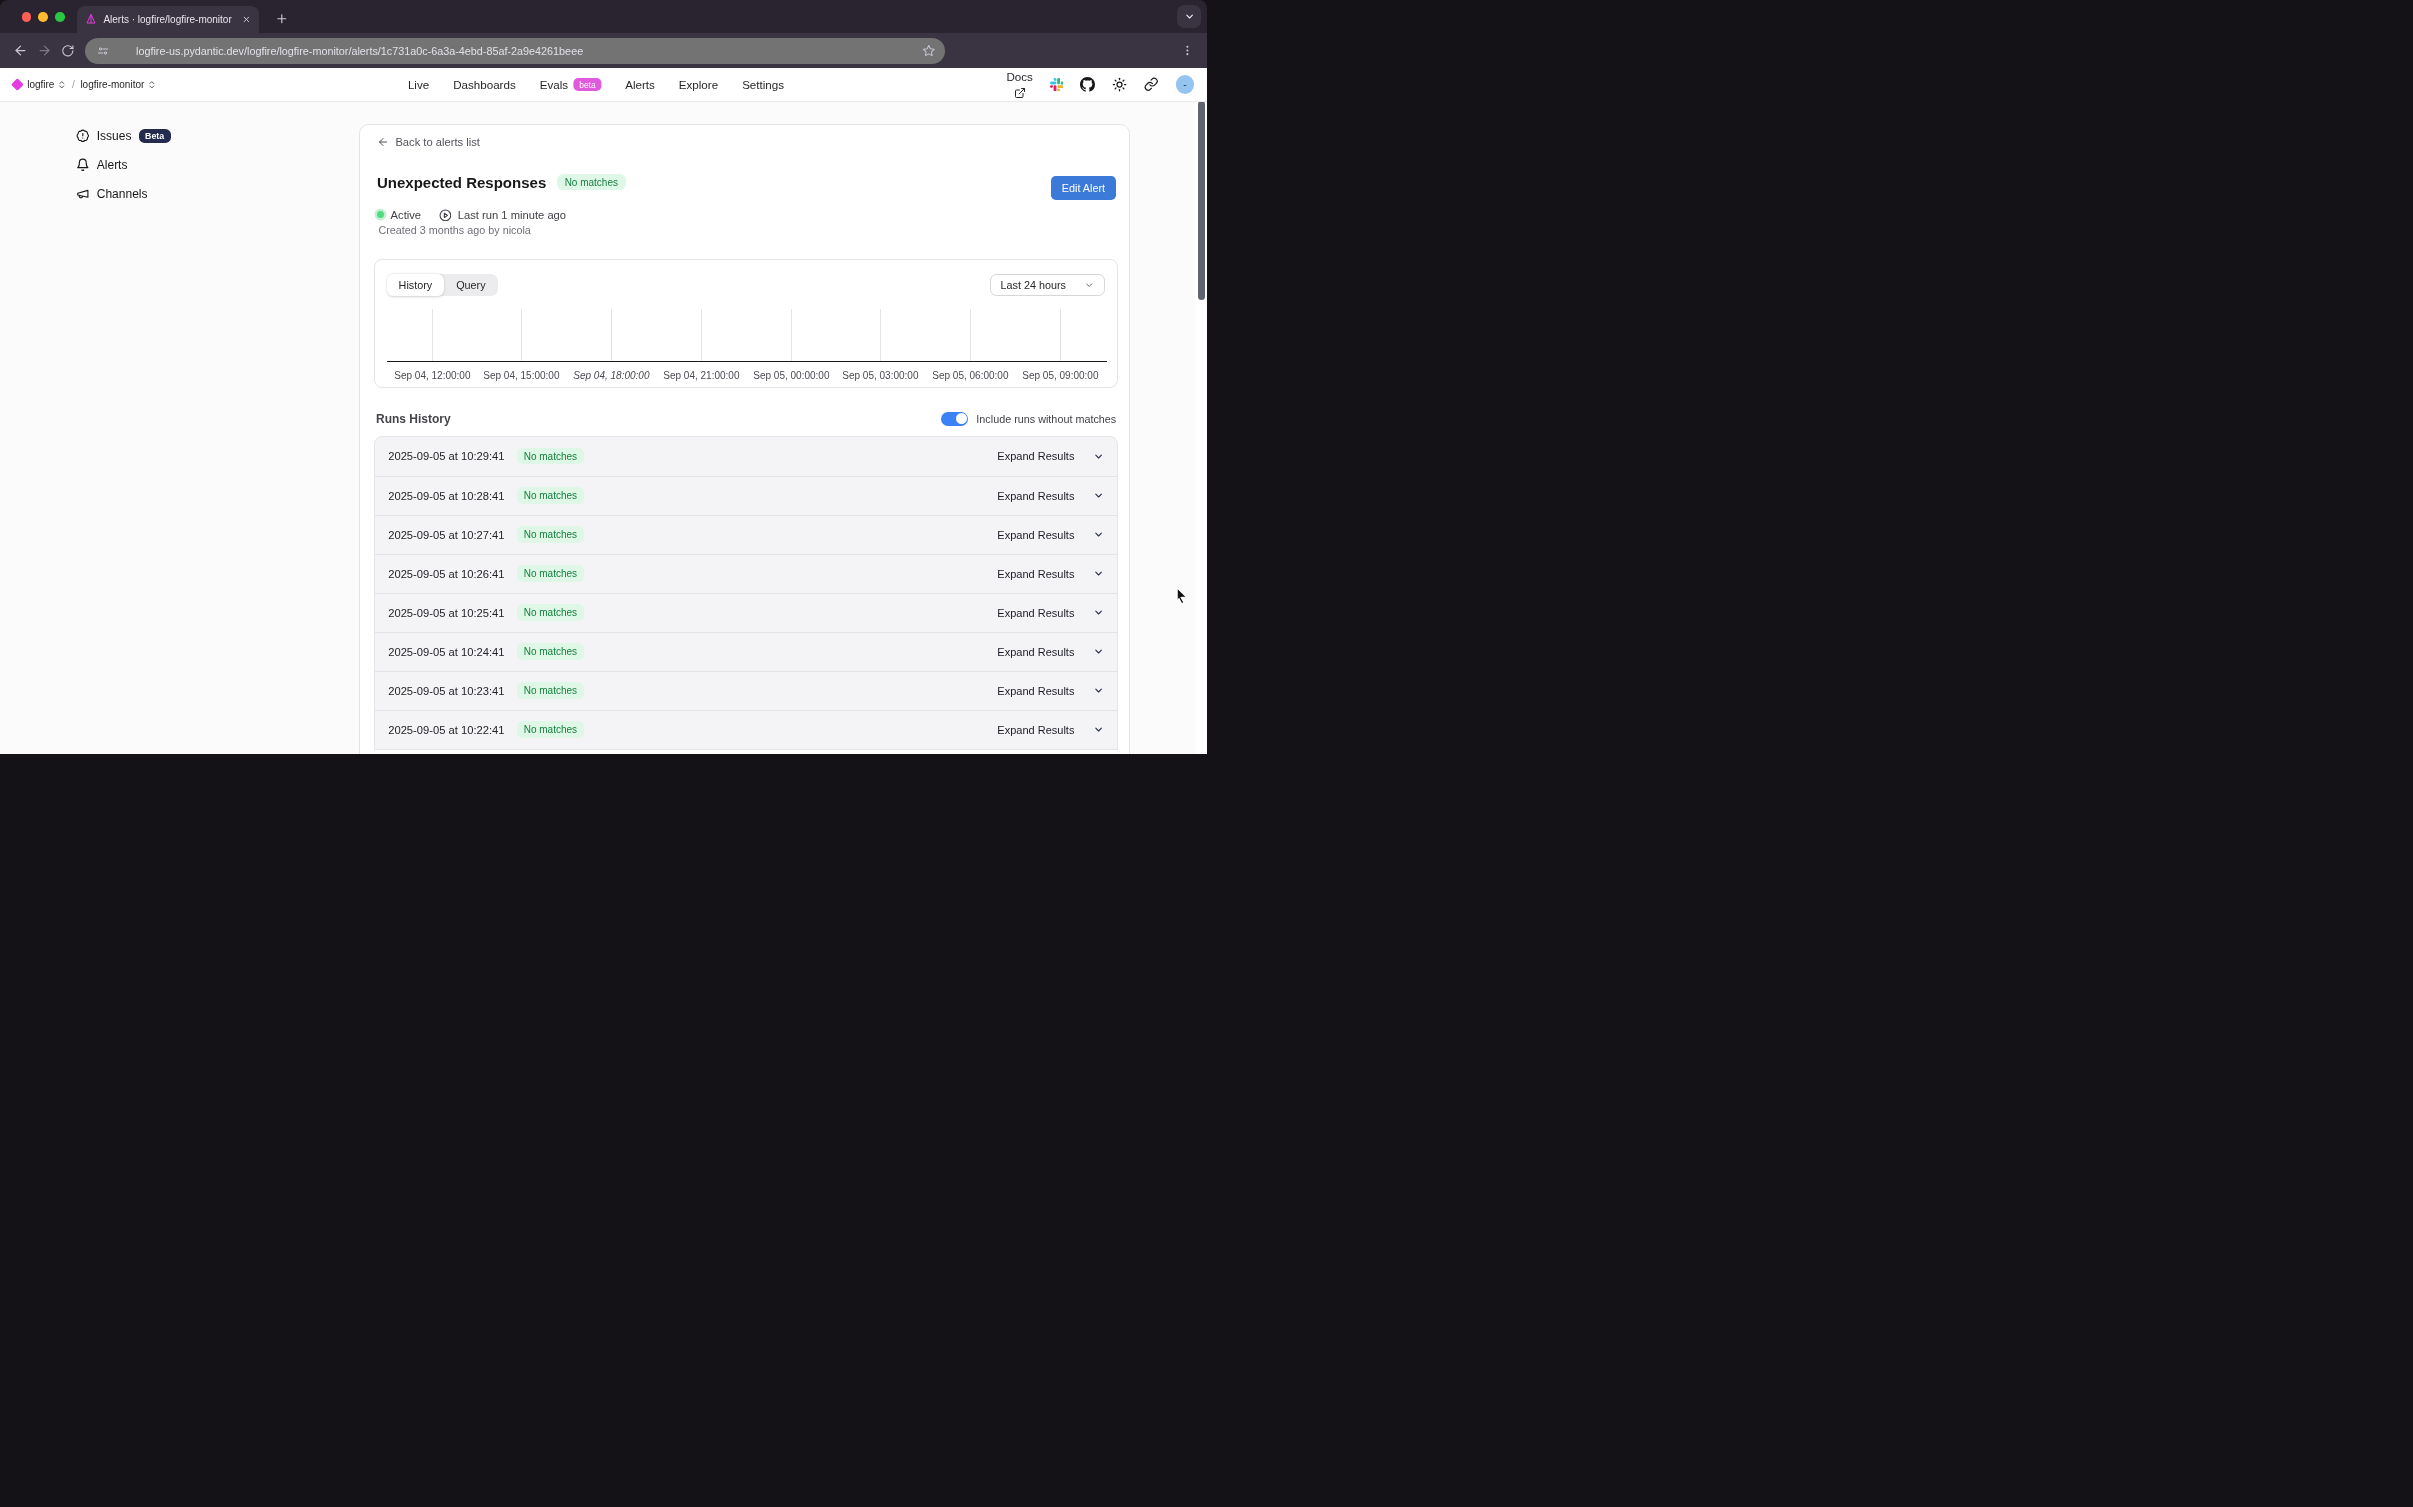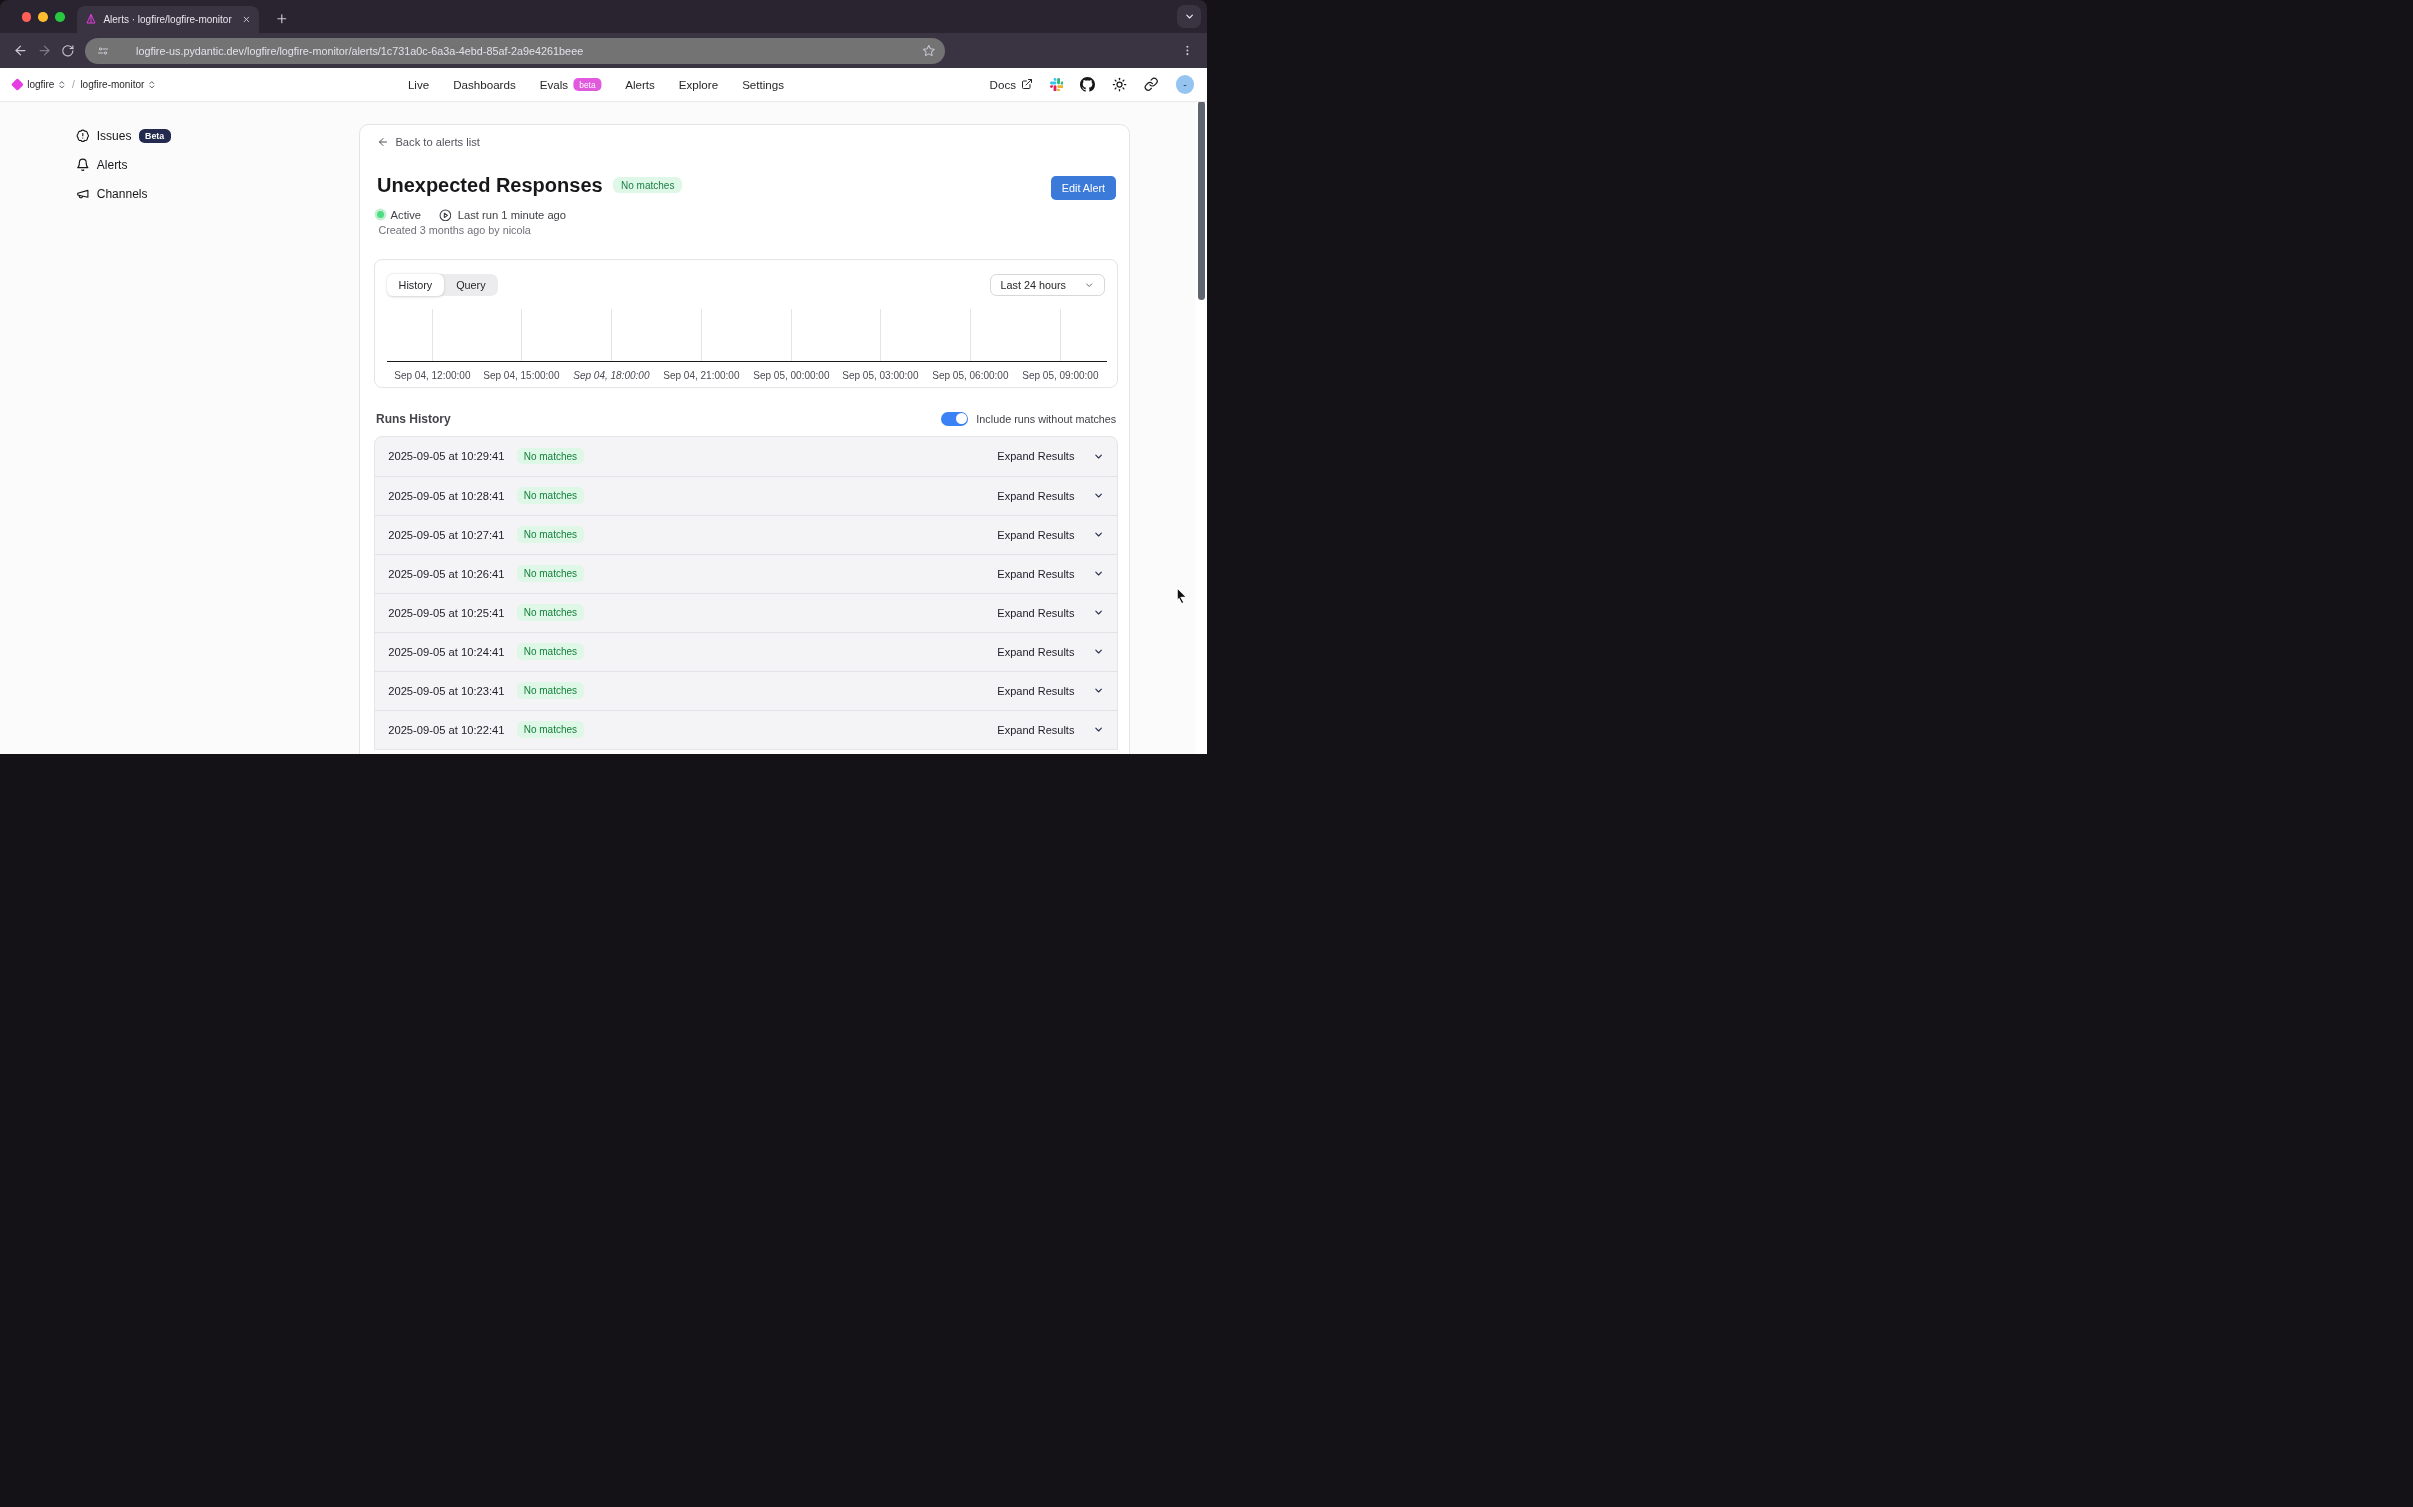--- a/index.html
+++ b/index.html
@@ -34,40 +34,40 @@
                display:flex; align-items:center; padding:0 12.8px; }
   .crumbs { display:flex; align-items:center; gap:5.6px; font-size:10px; color:#27272a; }
   .diamond { width:8.8px; height:8.8px; background:#e53ce1; transform:rotate(45deg); border-radius:1.6px; }
   .crumb-sel { display:flex; align-items:center; gap:2.4px; cursor:default; }
   .crumb-sep { color:#a1a1aa; }
   .mainnav { position:absolute; left:50%; top:0; height:100%; transform:translateX(-52%);
              display:flex; align-items:center; gap:24px; }
   .nav-item { display:flex; align-items:center; gap:5.6px; font-size:11.6px; color:#27272a; cursor:default; }
   .beta-pill { background:#e159dd; color:#fff; font-size:8.4px; padding:1.6px 5.6px; border-radius:4.8px; }
   .hdr-right { margin-left:auto; display:flex; align-items:center; gap:17px; color:#26262b; }
-  .docs { display:flex; align-items:center; gap:4.8px; font-size:11.6px; }
+  .docs { display:flex; align-items:center; gap:4.8px; font-size:11.6px;flex-direction:column; }
   .avatar { width:18.4px; height:18.4px; border-radius:50%; background:#95c4f1; color:#2b3445;
             display:flex; align-items:center; justify-content:center; font-size:10.4px; }
 
   
   .main { position:relative; height:652px; background:#fbfbfb; overflow:hidden; }
   .scroll-track { position:absolute; right:0; top:0; width:12px; height:100%; background:#ffffff; }
   .scroll-thumb { position:absolute; right:2.4px; top:-0.8px; width:6.4px; height:199px; border-radius:4px; background:#606470; }
 
   .sidebar { position:absolute; left:76px; top:24px; display:flex; flex-direction:column; gap:10.4px; }
   .side-item { display:flex; align-items:center; gap:7.2px; height:19px; font-size:12px; color:#18181b; }
   .side-item svg { color:#18181b; }
   .beta-navy { background:#252b4e; color:#fff; font-size:8.8px; font-weight:700; padding:2px 6.4px; border-radius:5.6px; }
 
   .card { position:absolute; left:359px; top:21.5px; width:771px; height:718px; background:#fff;
           border:0.8px solid #e4e4e7; border-radius:9.6px; }
   .back-row { position:absolute; left:17px; top:11.2px; display:flex; align-items:center; gap:6.4px;
               color:#52525b; font-size:11.2px; }
   .title-row { position:absolute; left:17px; top:49px; display:flex; align-items:center; gap:10.4px; }
-  .alert-title { font-size:20px; font-weight:700; color:#18181b; }
+  .alert-title { font-size:15px; font-weight:700; color:#18181b; }
   .pill-green { background:#def7e7; color:#1a7f45; font-size:10px; padding:2.8px 8px; border-radius:6.4px; }
   .edit-btn { position:absolute; right:12.8px; top:51px; height:24px; padding:0 11.2px; background:#3b7ad9;
               color:#fff; font-size:10.8px; border:none; border-radius:4.8px; display:flex; align-items:center; }
   .status-row { position:absolute; left:17px; top:84px; display:flex; align-items:center; gap:17.6px;
                 font-size:11.2px; color:#3f3f46; }
   .status-chip { display:flex; align-items:center; gap:6.4px; }
   .dot-active { width:7.2px; height:7.2px; border-radius:50%; background:#4ade80; box-shadow:0 0 0 2.4px #c6eed2; }
   .created { position:absolute; left:18.4px; top:99px; font-size:10.8px; color:#71717a; }
 
   .chart-card { position:absolute; left:13.6px; top:134px; width:744px; height:129px;

